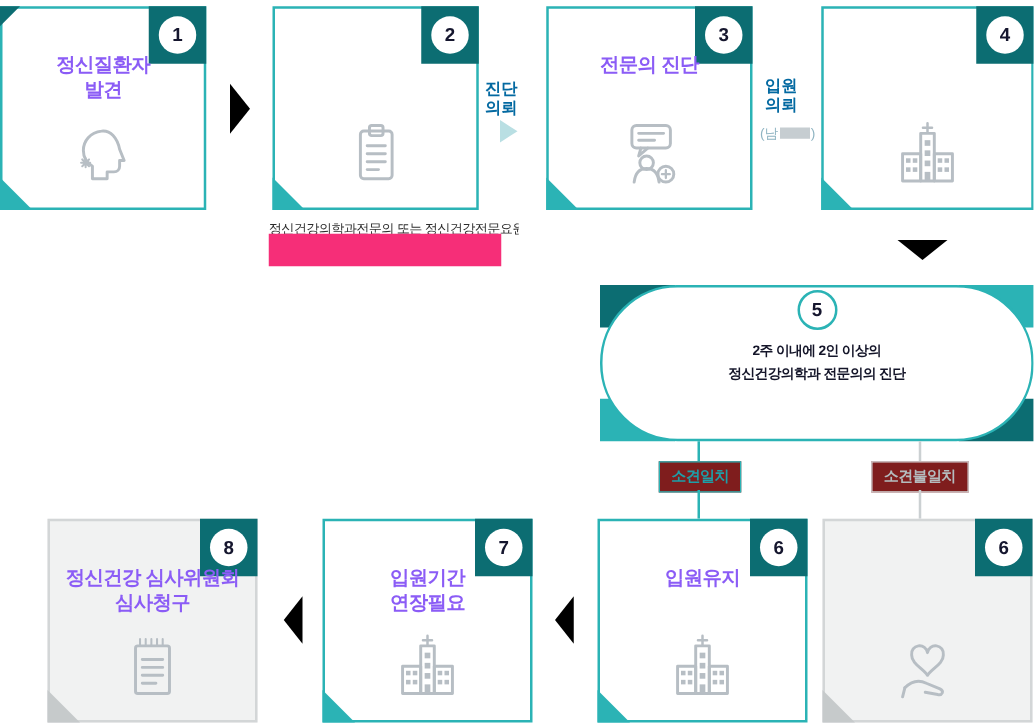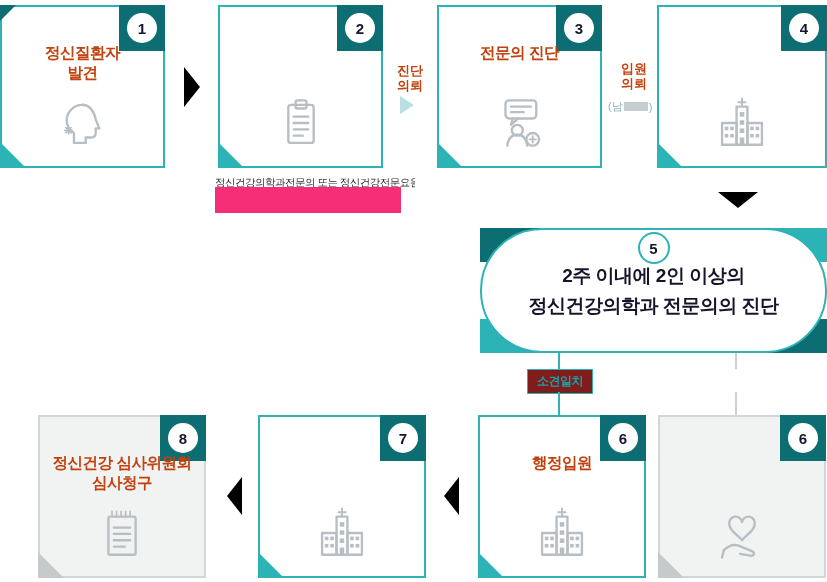--- a/index.html
+++ b/index.html
@@ -13,56 +13,56 @@
   .badge{position:absolute;top:6px;right:6px;width:30px;height:30px;border-radius:50%;
          background:#fff;display:flex;align-items:center;justify-content:center;
          font-weight:bold;font-size:15px;color:#15162e;}
   .corner-bl{position:absolute;bottom:-2px;left:-2px;width:0;height:0;
              border-bottom:26px solid #2bb3b5;border-right:26px solid transparent;}
   .gray .corner-bl{border-bottom-color:#c6cacb;}
   .corner-tl{position:absolute;top:-2px;left:-2px;width:0;height:0;
              border-top:16px solid #0c6d72;border-right:16px solid transparent;}
 
   .title{position:absolute;top:36px;left:4px;right:4px;text-align:center;
-         font-size:15.5px;font-weight:bold;color:#c2410c;line-height:1.32;
+         font-size:15.5px;font-weight:bold;color:#8b5cf6;line-height:1.32;
          white-space:pre-line;letter-spacing:-0.5px;}
   .icon{position:absolute;left:0;right:0;bottom:14px;display:flex;justify-content:center;}
   .icon svg{stroke:#b7bec4;fill:none;stroke-width:2.6;stroke-linecap:round;stroke-linejoin:round;}
   .icon .fillpart{fill:#b7bec4;stroke:none;}
 
   
   .arr-right{position:absolute;width:0;height:0;border-left:16px solid #000;
              border-top:20px solid transparent;border-bottom:20px solid transparent;}
   .arr-left{position:absolute;width:0;height:0;border-right:15px solid #000;
             border-top:19px solid transparent;border-bottom:19px solid transparent;}
   .arr-down{position:absolute;width:0;height:0;border-top:16px solid #000;
             border-left:20px solid transparent;border-right:20px solid transparent;}
   .arr-right-light{position:absolute;width:0;height:0;border-left:14px solid #b9dfe3;
             border-top:9px solid transparent;border-bottom:9px solid transparent;}
 
-  .conn-label{position:absolute;text-align:center;font-size:13px;font-weight:bold;
-              color:#c2410c;line-height:1.15;white-space:pre-line;}
+  .conn-label{position:absolute;text-align:left;font-size:13px;font-weight:bold;
+              color:#0369a1;line-height:1.15;white-space:pre-line;}
   .conn-note{position:absolute;display:flex;align-items:center;font-size:11px;
              color:#8fb4c2;}
   .redact{display:inline-block;width:24px;height:9px;background:#c6cdd1;margin:0 1px;}
 
   .annot-text{position:absolute;font-size:10.5px;color:#2b2b2b;white-space:nowrap;
               overflow:hidden;letter-spacing:-0.5px;}
   .annot-highlight{position:absolute;background:#f62e78;}
 
   
   .stadium-wrap{position:absolute;left:480px;top:228px;width:347px;height:125px;}
   .st-corner{position:absolute;width:60px;height:34px;}
   .st-tl{left:0;top:0;background:#0c6d72;}
   .st-tr{right:0;top:0;background:#2bb3b5;}
   .st-bl{left:0;bottom:0;background:#2bb3b5;}
   .st-br{right:0;bottom:0;background:#0c6d72;}
   .stadium{position:absolute;inset:0;background:#fff;border:2px solid #2bb3b5;
            border-radius:62px;display:flex;align-items:center;justify-content:center;
-           text-align:center;font-size:19px;font-weight:bold;color:#141529;
+           text-align:center;font-size:11px;font-weight:bold;color:#141529;
            line-height:1.55;white-space:pre-line;letter-spacing:-0.5px;}
   .stadium-badge{position:absolute;top:4px;left:calc(50% - 16px);width:32px;height:32px;
            border-radius:50%;background:#fff;border:2px solid #2bb3b5;box-sizing:border-box;
            display:flex;align-items:center;justify-content:center;
            font-weight:bold;font-size:15px;color:#15162e;z-index:2;}
 
   .vline{position:absolute;width:2px;}
   .vline.teal{background:#2bb3b5;}
   .vline.grayl{background:#cbd0d2;}
   .opinion{position:absolute;background:#7f1d1d;font-size:12px;font-weight:bold;
@@ -174,20 +174,21 @@
     <div class="stadium">2주 이내에 2인 이상의
 정신건강의학과 전문의의 진단</div>
     <div class="stadium-badge">5</div>
   </div>
 
   <div class="vline teal" style="left:558px;top:353px;height:16px;"></div>
   <div class="opinion match" style="left:527px;top:369px;">소견일치</div>
   <div class="vline teal" style="left:558px;top:392px;height:23px;"></div>
 
   <div class="vline grayl" style="left:735px;top:353px;height:16px;"></div>
+  <div class="opinion mismatch" style="left:697px;top:369px;">소견불일치</div>
   <div class="vline grayl" style="left:735px;top:392px;height:23px;"></div>
 
   <div class="box gray" style="left:38px;top:415px;width:168px;">
     <div class="corner-tr"></div>
     <div class="badge">8</div>
     <div class="corner-bl"></div>
     <div class="title">정신건강 심사위원회
 심사청구</div>
     <div class="icon">
       <svg width="58" height="58" viewBox="0 0 64 64">
@@ -197,20 +198,22 @@
       </svg>
     </div>
   </div>
 
   <div class="arr-left" style="left:227px;top:477px;"></div>
 
   <div class="box" style="left:258px;top:415px;width:168px;">
     <div class="corner-tr"></div>
     <div class="badge">7</div>
     <div class="corner-bl"></div>
+    <div class="title">입원기간
+연장필요</div>
     <div class="icon">
       <svg width="58" height="58" viewBox="0 0 64 64">
         <path d="M32 5 v8 M28 9 h8" stroke-width="2.2"></path>
         <rect x="26" y="14" width="12" height="42"></rect>
         <rect x="10" y="32" width="16" height="24"></rect>
         <rect x="38" y="32" width="16" height="24"></rect>
         <rect class="fillpart" x="29.5" y="20" width="5" height="5"></rect>
         <rect class="fillpart" x="29.5" y="29" width="5" height="5"></rect>
         <rect class="fillpart" x="29.5" y="38" width="5" height="5"></rect>
         <rect class="fillpart" x="29.5" y="48" width="5" height="8"></rect>
@@ -225,21 +228,21 @@
       </svg>
     </div>
   </div>
 
   <div class="arr-left" style="left:444px;top:477px;"></div>
 
   <div class="box" style="left:478px;top:415px;width:168px;">
     <div class="corner-tr"></div>
     <div class="badge">6</div>
     <div class="corner-bl"></div>
-    <div class="title">행정입원</div>
+    <div class="title">입원유지</div>
     <div class="icon">
       <svg width="58" height="58" viewBox="0 0 64 64">
         <path d="M32 5 v8 M28 9 h8" stroke-width="2.2"></path>
         <rect x="26" y="14" width="12" height="42"></rect>
         <rect x="10" y="32" width="16" height="24"></rect>
         <rect x="38" y="32" width="16" height="24"></rect>
         <rect class="fillpart" x="29.5" y="20" width="5" height="5"></rect>
         <rect class="fillpart" x="29.5" y="29" width="5" height="5"></rect>
         <rect class="fillpart" x="29.5" y="38" width="5" height="5"></rect>
         <rect class="fillpart" x="29.5" y="48" width="5" height="8"></rect>

